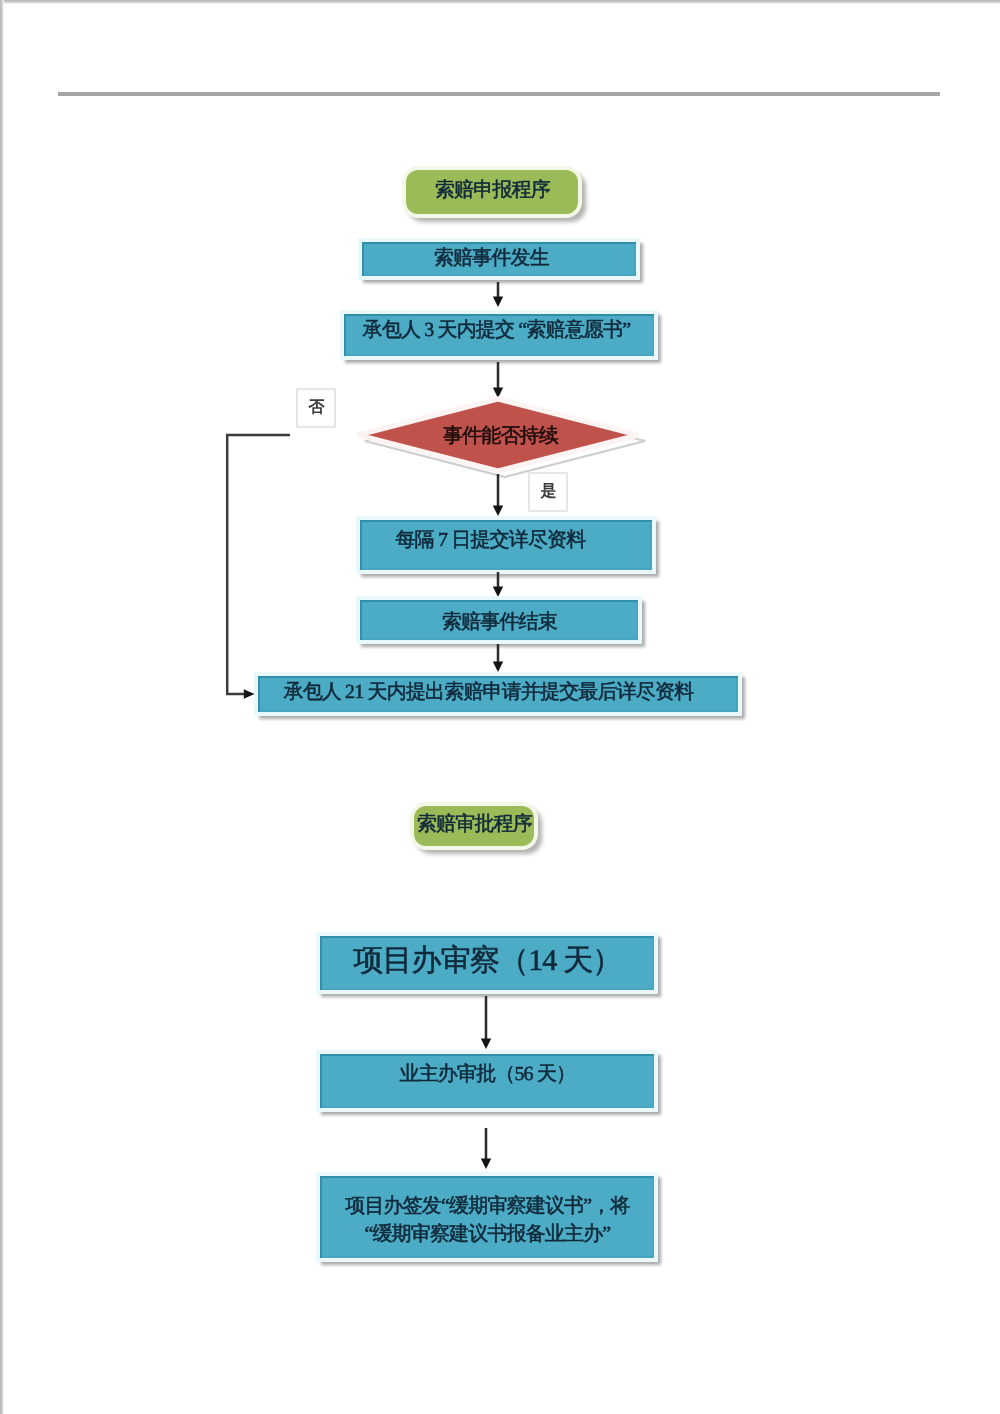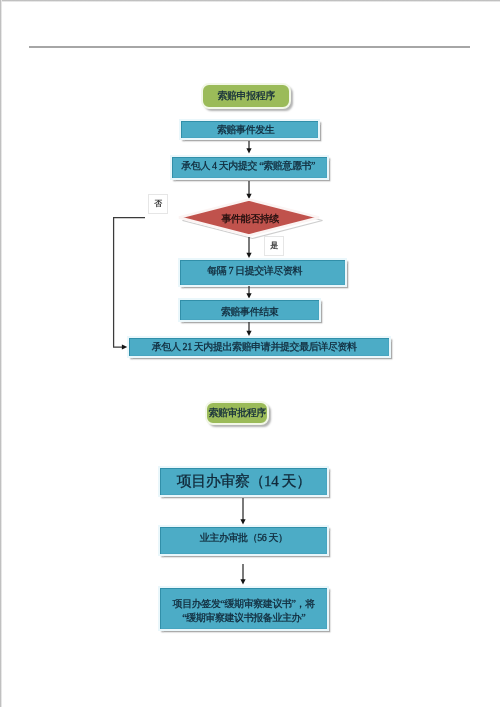--- a/index.html
+++ b/index.html
@@ -31,21 +31,21 @@
   <div class="node blue" style="left:179px;top:119px;width:141px;height:21px;font-size:10px;align-items:flex-start;padding-top:3px;padding-right:8px;">
     <span class="lbl">索赔事件发生</span>
   </div>
 
   <svg class="arrow" style="left:244px;top:141px;" width="10" height="12.5" viewBox="0 0 10 12.5">
     <path d="M5 0 L5 7.90" stroke="#2b2b2b" stroke-width="1.25" fill="none"></path>
     <path d="M5 12.5 L2.40 7.30 L7.60 7.30 Z" fill="#141414"></path>
   </svg>
 
   <div class="node blue" style="left:170px;top:155px;width:159px;height:25px;font-size:10px;align-items:flex-start;padding-top:3px;padding-right:3px;">
-    <span class="lbl">承包人 4 天内提交 “索赔意愿书”</span>
+    <span class="lbl">承包人 3 天内提交 “索赔意愿书”</span>
   </div>
 
   <svg class="arrow" style="left:244px;top:181px;" width="10" height="18" viewBox="0 0 10 18">
     <path d="M5 0 L5 13.40" stroke="#2b2b2b" stroke-width="1.25" fill="none"></path>
     <path d="M5 18 L2.40 12.80 L7.60 12.80 Z" fill="#141414"></path>
   </svg>
 
   <svg class="arrow" style="left:176px;top:196px;" width="154px" height="46px" viewBox="0 0 154 46">
     <polygon points="3,21.5 73,3.5 143,21.5 73,39.5" fill="none" stroke="#9e9e9e" stroke-width="1.1" transform="translate(3.5,3)" opacity="0.5"></polygon>
     <polygon points="3,21.5 73,3.5 143,21.5 73,39.5" fill="#c0524c" stroke="#fbf4f3" stroke-width="2.6"></polygon>
@@ -59,21 +59,21 @@
   </div>
   <div class="label" style="left:264px;top:236px;width:20px;height:20px;font-size:8px;">
     <span class="lbl">是</span>
   </div>
 
   <svg class="arrow" style="left:244px;top:237px;" width="10" height="21" viewBox="0 0 10 21">
     <path d="M5 0 L5 16.40" stroke="#2b2b2b" stroke-width="1.25" fill="none"></path>
     <path d="M5 21 L2.40 15.80 L7.60 15.80 Z" fill="#141414"></path>
   </svg>
 
-  <div class="node blue" style="left:178px;top:258px;width:169px;height:29px;font-size:10px;align-items:flex-start;padding-top:5px;padding-right:16px;">
+  <div class="node blue" style="left:178px;top:258px;width:150px;height:29px;font-size:10px;align-items:flex-start;padding-top:5px;padding-right:16px;">
     <span class="lbl">每隔 7 日提交详尽资料</span>
   </div>
 
   <svg class="arrow" style="left:244px;top:286px;" width="10" height="12.5" viewBox="0 0 10 12.5">
     <path d="M5 0 L5 7.90" stroke="#2b2b2b" stroke-width="1.25" fill="none"></path>
     <path d="M5 12.5 L2.40 7.30 L7.60 7.30 Z" fill="#141414"></path>
   </svg>
 
   <div class="node blue" style="left:178px;top:298px;width:143px;height:24px;font-size:10px;align-items:flex-start;padding-top:6px;justify-content:center;">
     <span class="lbl">索赔事件结束</span>
@@ -82,21 +82,21 @@
   <svg class="arrow" style="left:244px;top:322px;" width="10" height="14" viewBox="0 0 10 14">
     <path d="M5 0 L5 9.40" stroke="#2b2b2b" stroke-width="1.25" fill="none"></path>
     <path d="M5 14 L2.40 8.80 L7.60 8.80 Z" fill="#141414"></path>
   </svg>
 
   <svg class="arrow" style="left:105px;top:210px;" width="40" height="145" viewBox="0 0 40 145">
     <path d="M75 7.5 L8.6 7.5 L8.6 137 L17 137" stroke="#3b3b3b" stroke-width="1.25" fill="none"></path>
     <path d="M22.3 137 L16.9 134.6 L16.9 139.4 Z" fill="#141414"></path>
   </svg>
 
-  <div class="node blue" style="left:127px;top:336px;width:264px;height:22px;font-size:10px;padding-right:10px;">
+  <div class="node blue" style="left:127px;top:336px;width:244px;height:22px;font-size:10px;padding-right:10px;">
     <span class="lbl">承包人 21 天内提出索赔申请并提交最后详尽资料</span>
   </div>
 
   <div class="node green" style="left:205px;top:401px;width:64px;height:24px;font-size:10px;line-height:16px;">
     <span class="lbl">索赔审批程序</span>
   </div>
 
   <div class="node blue" style="left:158px;top:466px;width:171px;height:31px;font-size:15px;align-items:flex-start;padding-top:4px;">
     <span class="lbl">项目办审察（14 天）</span>
   </div>

